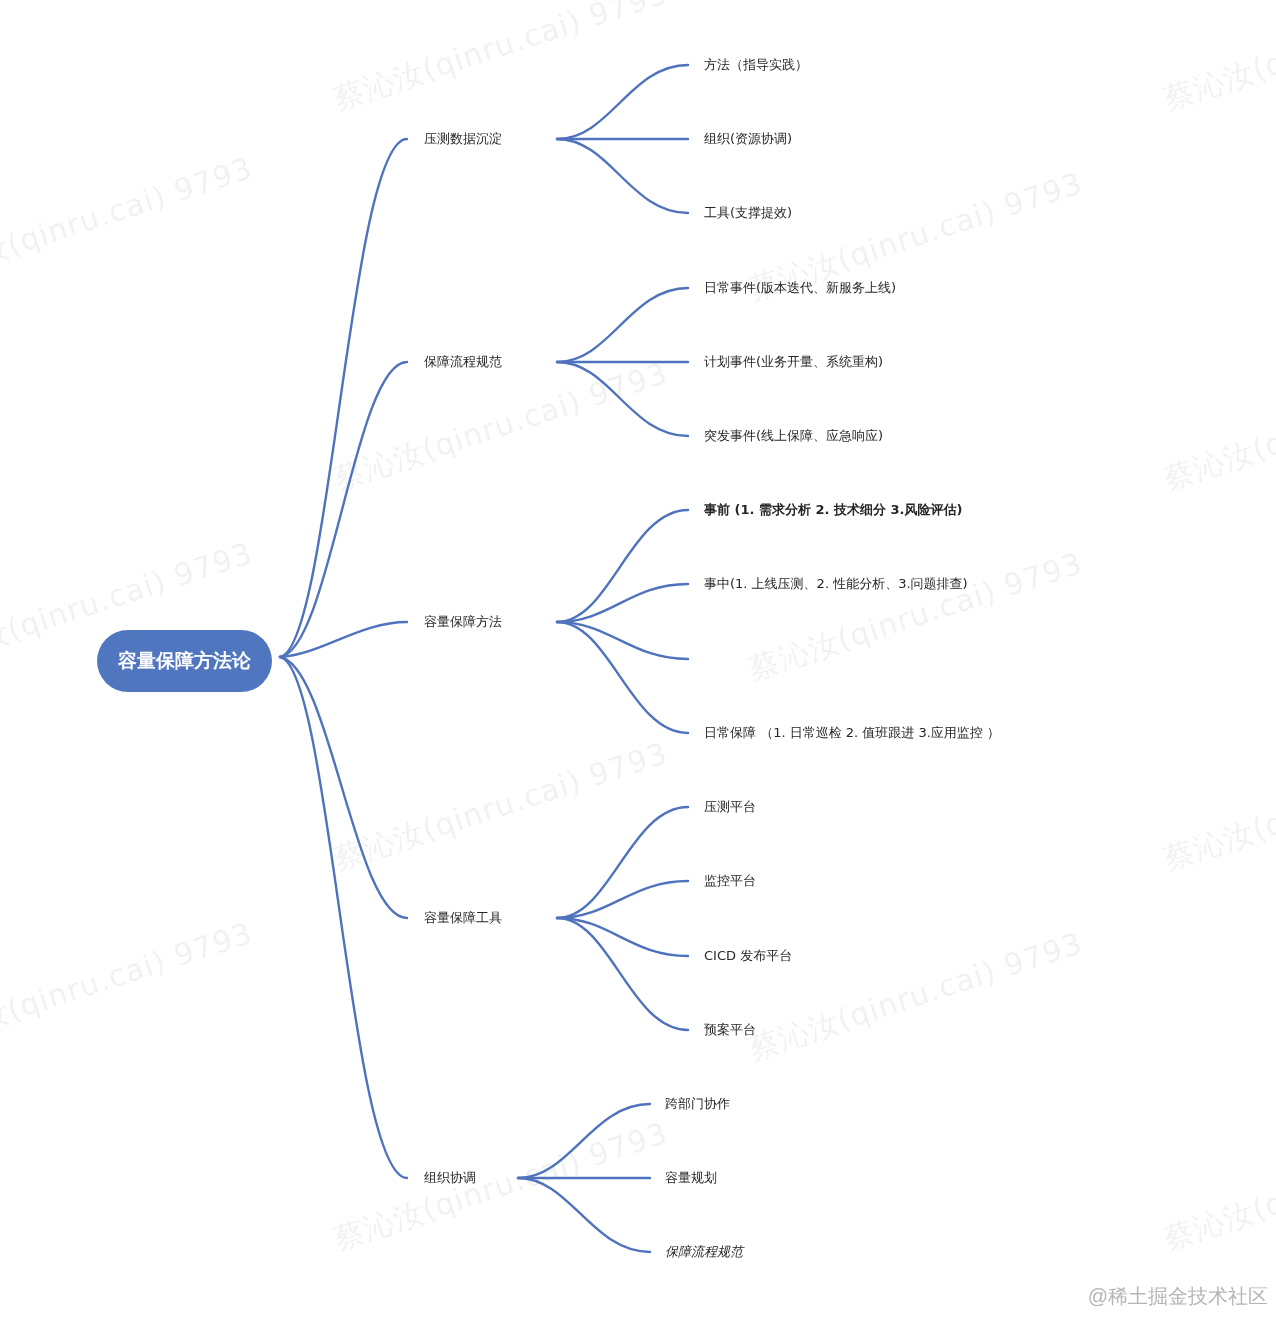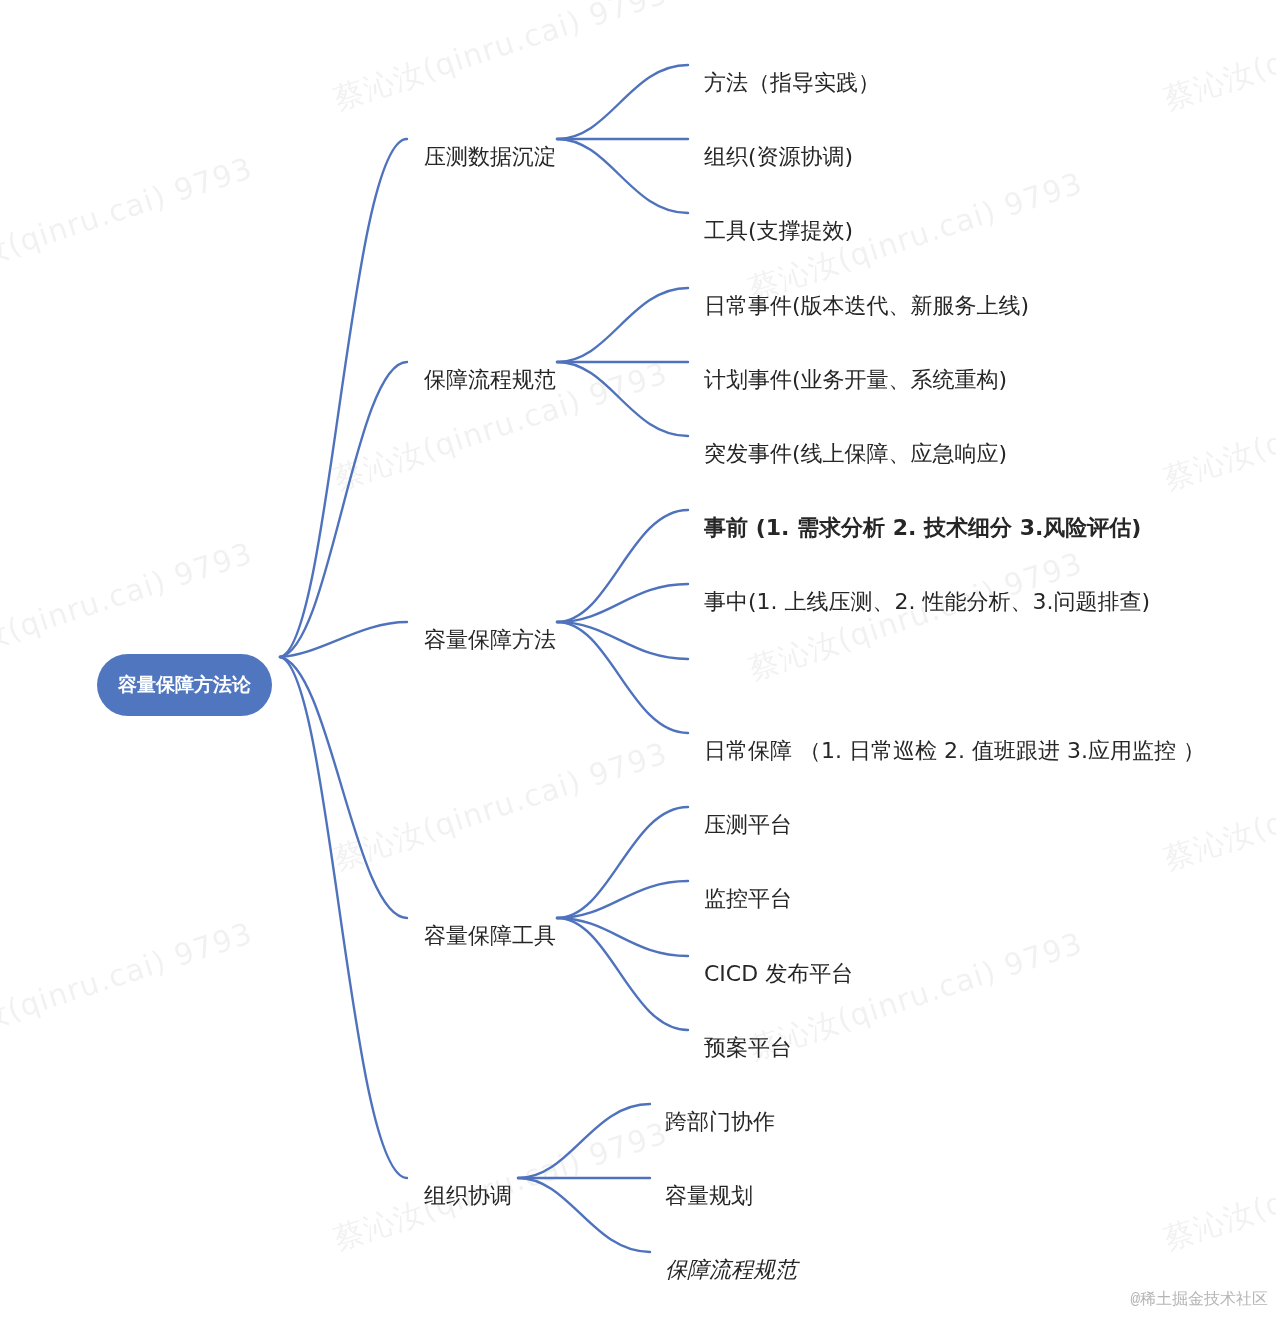--- a/index.html
+++ b/index.html
@@ -6,25 +6,25 @@
   body { width:1276px; height:1318px; position:relative; overflow:hidden;
          font-family:"DejaVu Sans","Liberation Sans",sans-serif; }
   #canvas { position:absolute; left:0; top:0; width:1276px; height:1318px; }
   svg.links { position:absolute; left:0; top:0; }
   .watermark { position:absolute; font-size:30px; color:rgba(0,0,0,0.055);
                transform:rotate(-18deg); transform-origin:left center;
                white-space:nowrap; pointer-events:none; letter-spacing:1px; }
   .root { position:absolute; left:97px; top:630px; width:175px; height:62px;
           background:#5176c0; border-radius:31px; color:#fff;
           font-weight:bold; font-size:19px; display:flex; align-items:center;
-          justify-content:center; cursor:pointer;margin-top:24px; }
-  .node { position:absolute; font-size:22px; color:#262626; white-space:nowrap;
-          line-height:24px; transform:translateY(-12px); cursor:pointer;margin-top:18px; }
-  .footer { position:absolute; right:8px; bottom:8px; font-size:16px;
-            color:#b5b5b5; font-family:Liberation Mono, monospace; }
+          justify-content:center; cursor:pointer; }
+  .node { position:absolute; font-size:13px; color:#262626; white-space:nowrap;
+          line-height:24px; transform:translateY(-12px); cursor:pointer; }
+  .footer { position:absolute; right:8px; bottom:8px; font-size:20px;
+            color:#b5b5b5; font-family:Liberation Sans, sans-serif; }
 </style>
 </head>
 <body>
 
 <div id="canvas">
 
   <div class="watermark" style="left:335px;top:80px;">蔡沁汝(qinru.cai) 9793</div>
   <div class="watermark" style="left:1165px;top:80px;">蔡沁汝(qinru.cai) 9793</div>
   <div class="watermark" style="left:-80px;top:255px;">蔡沁汝(qinru.cai) 9793</div>
   <div class="watermark" style="left:750px;top:270px;">蔡沁汝(qinru.cai) 9793</div>

